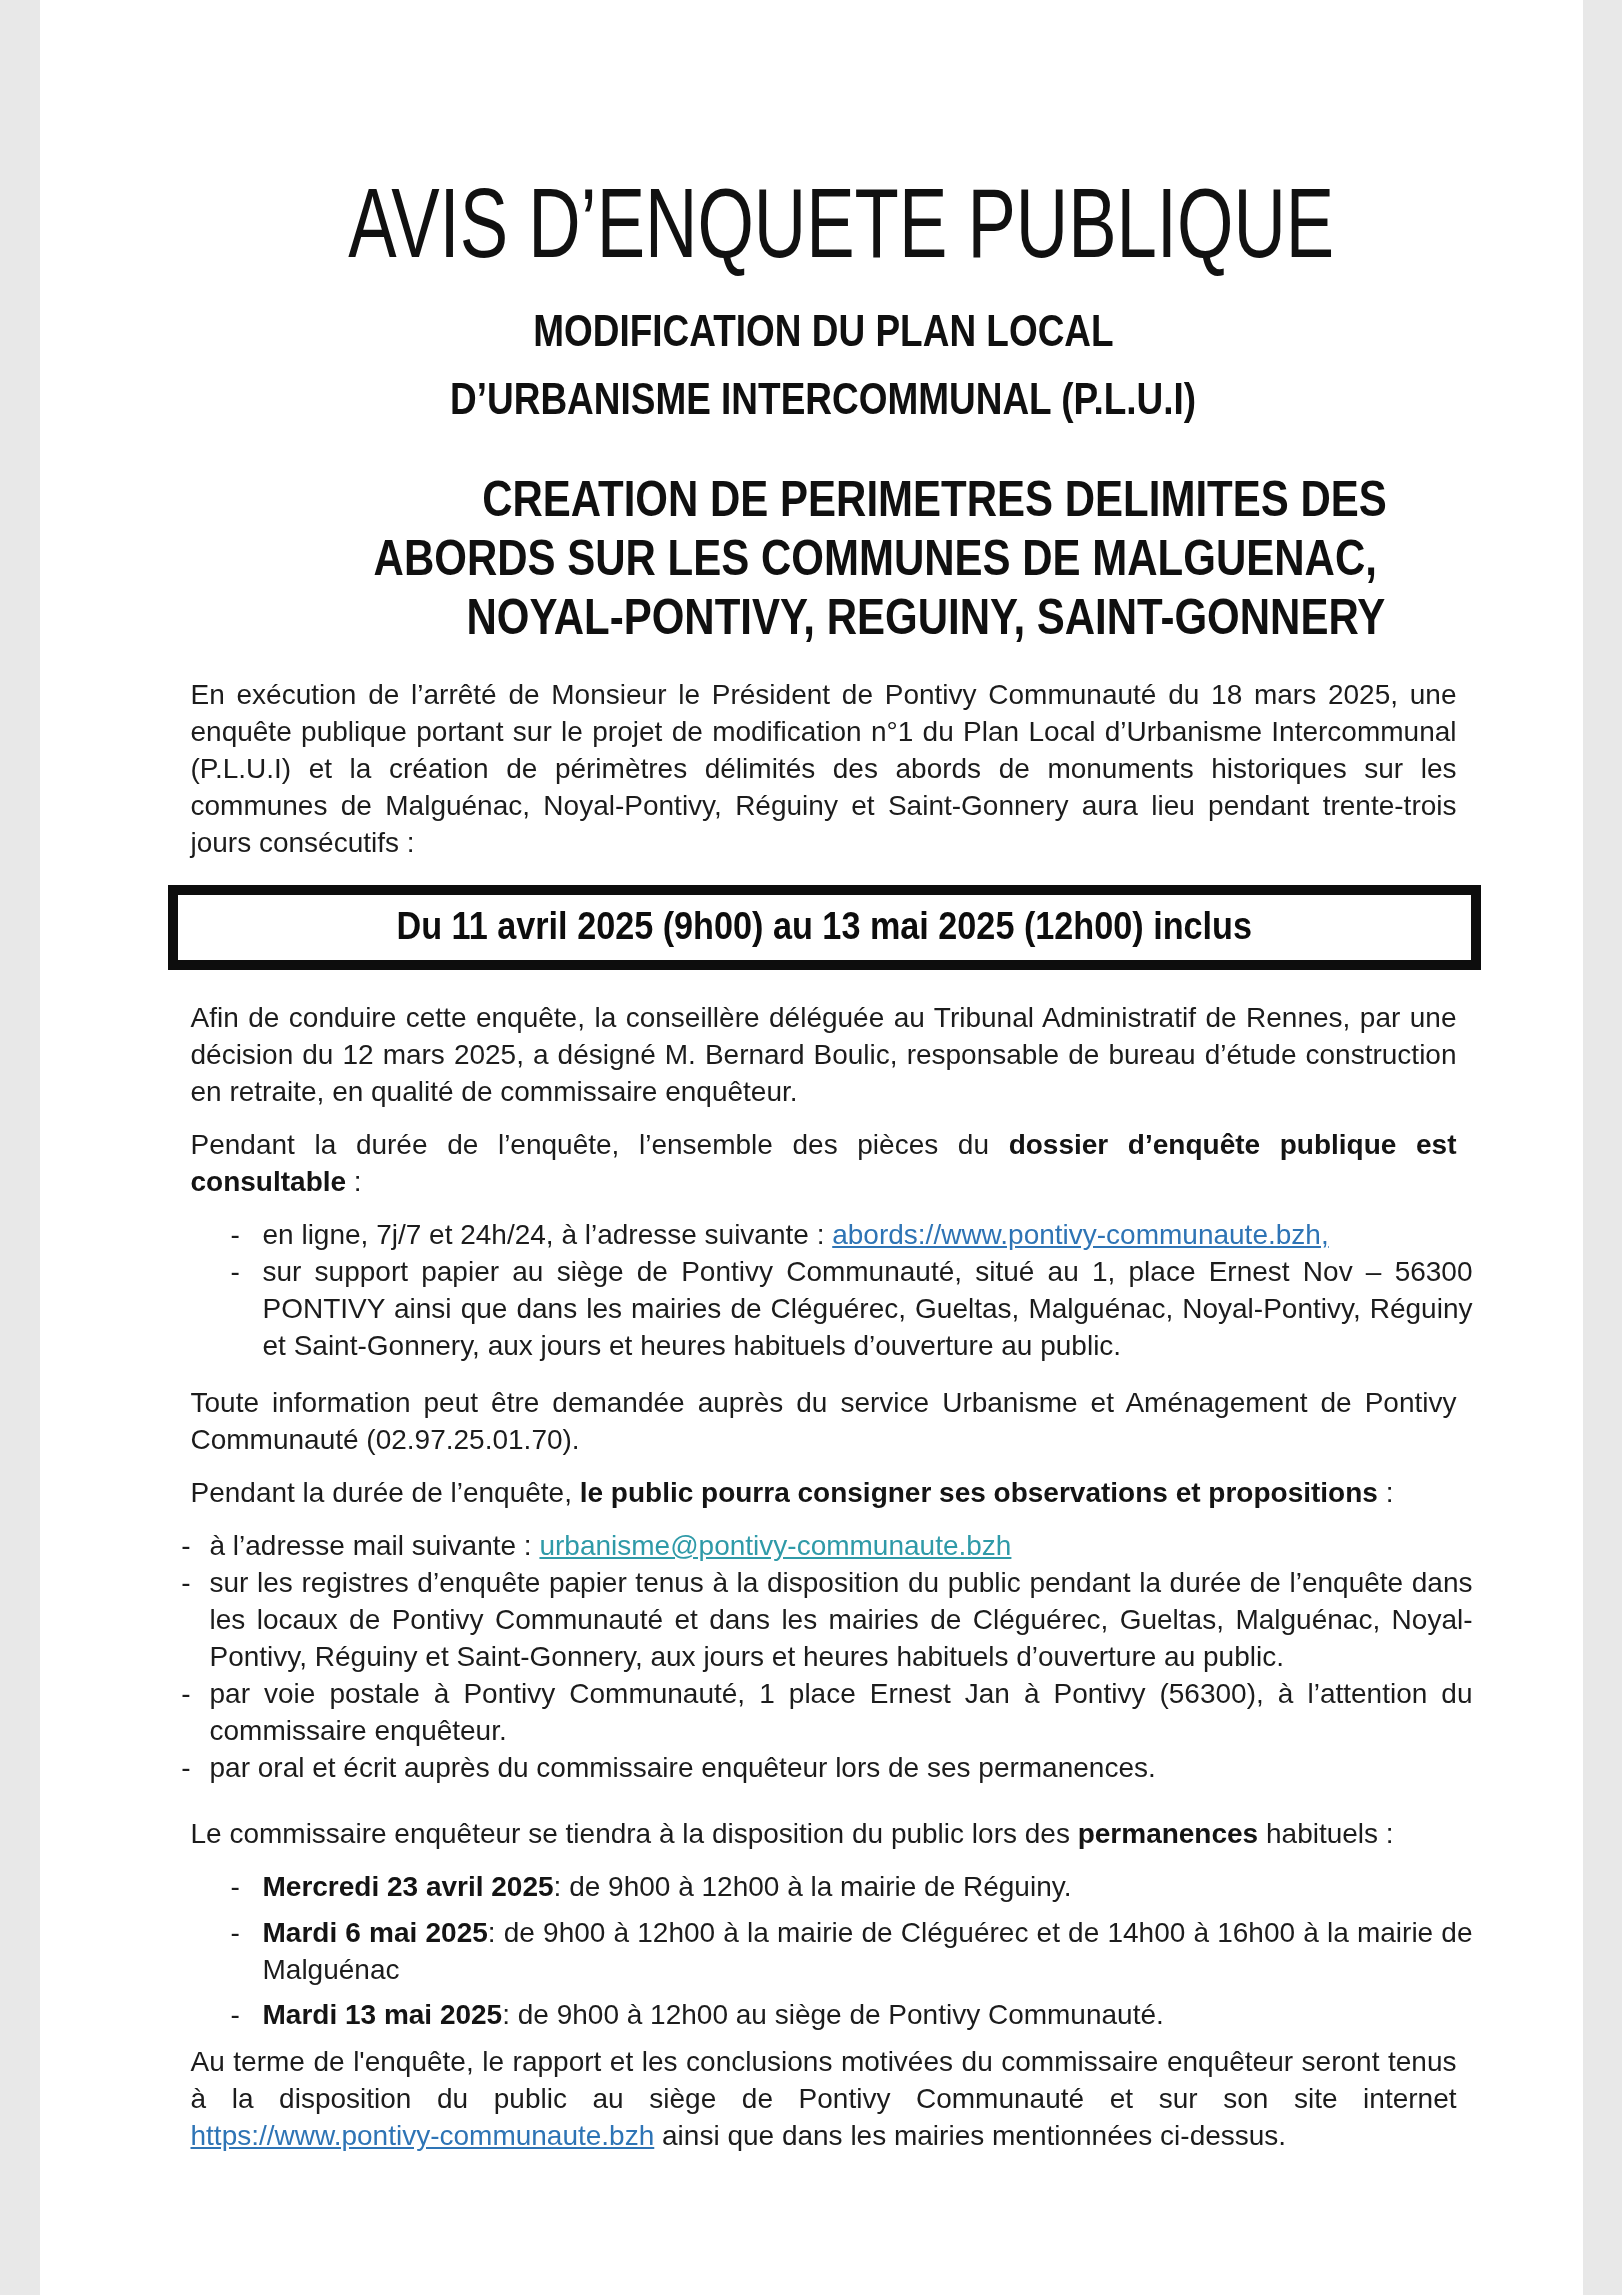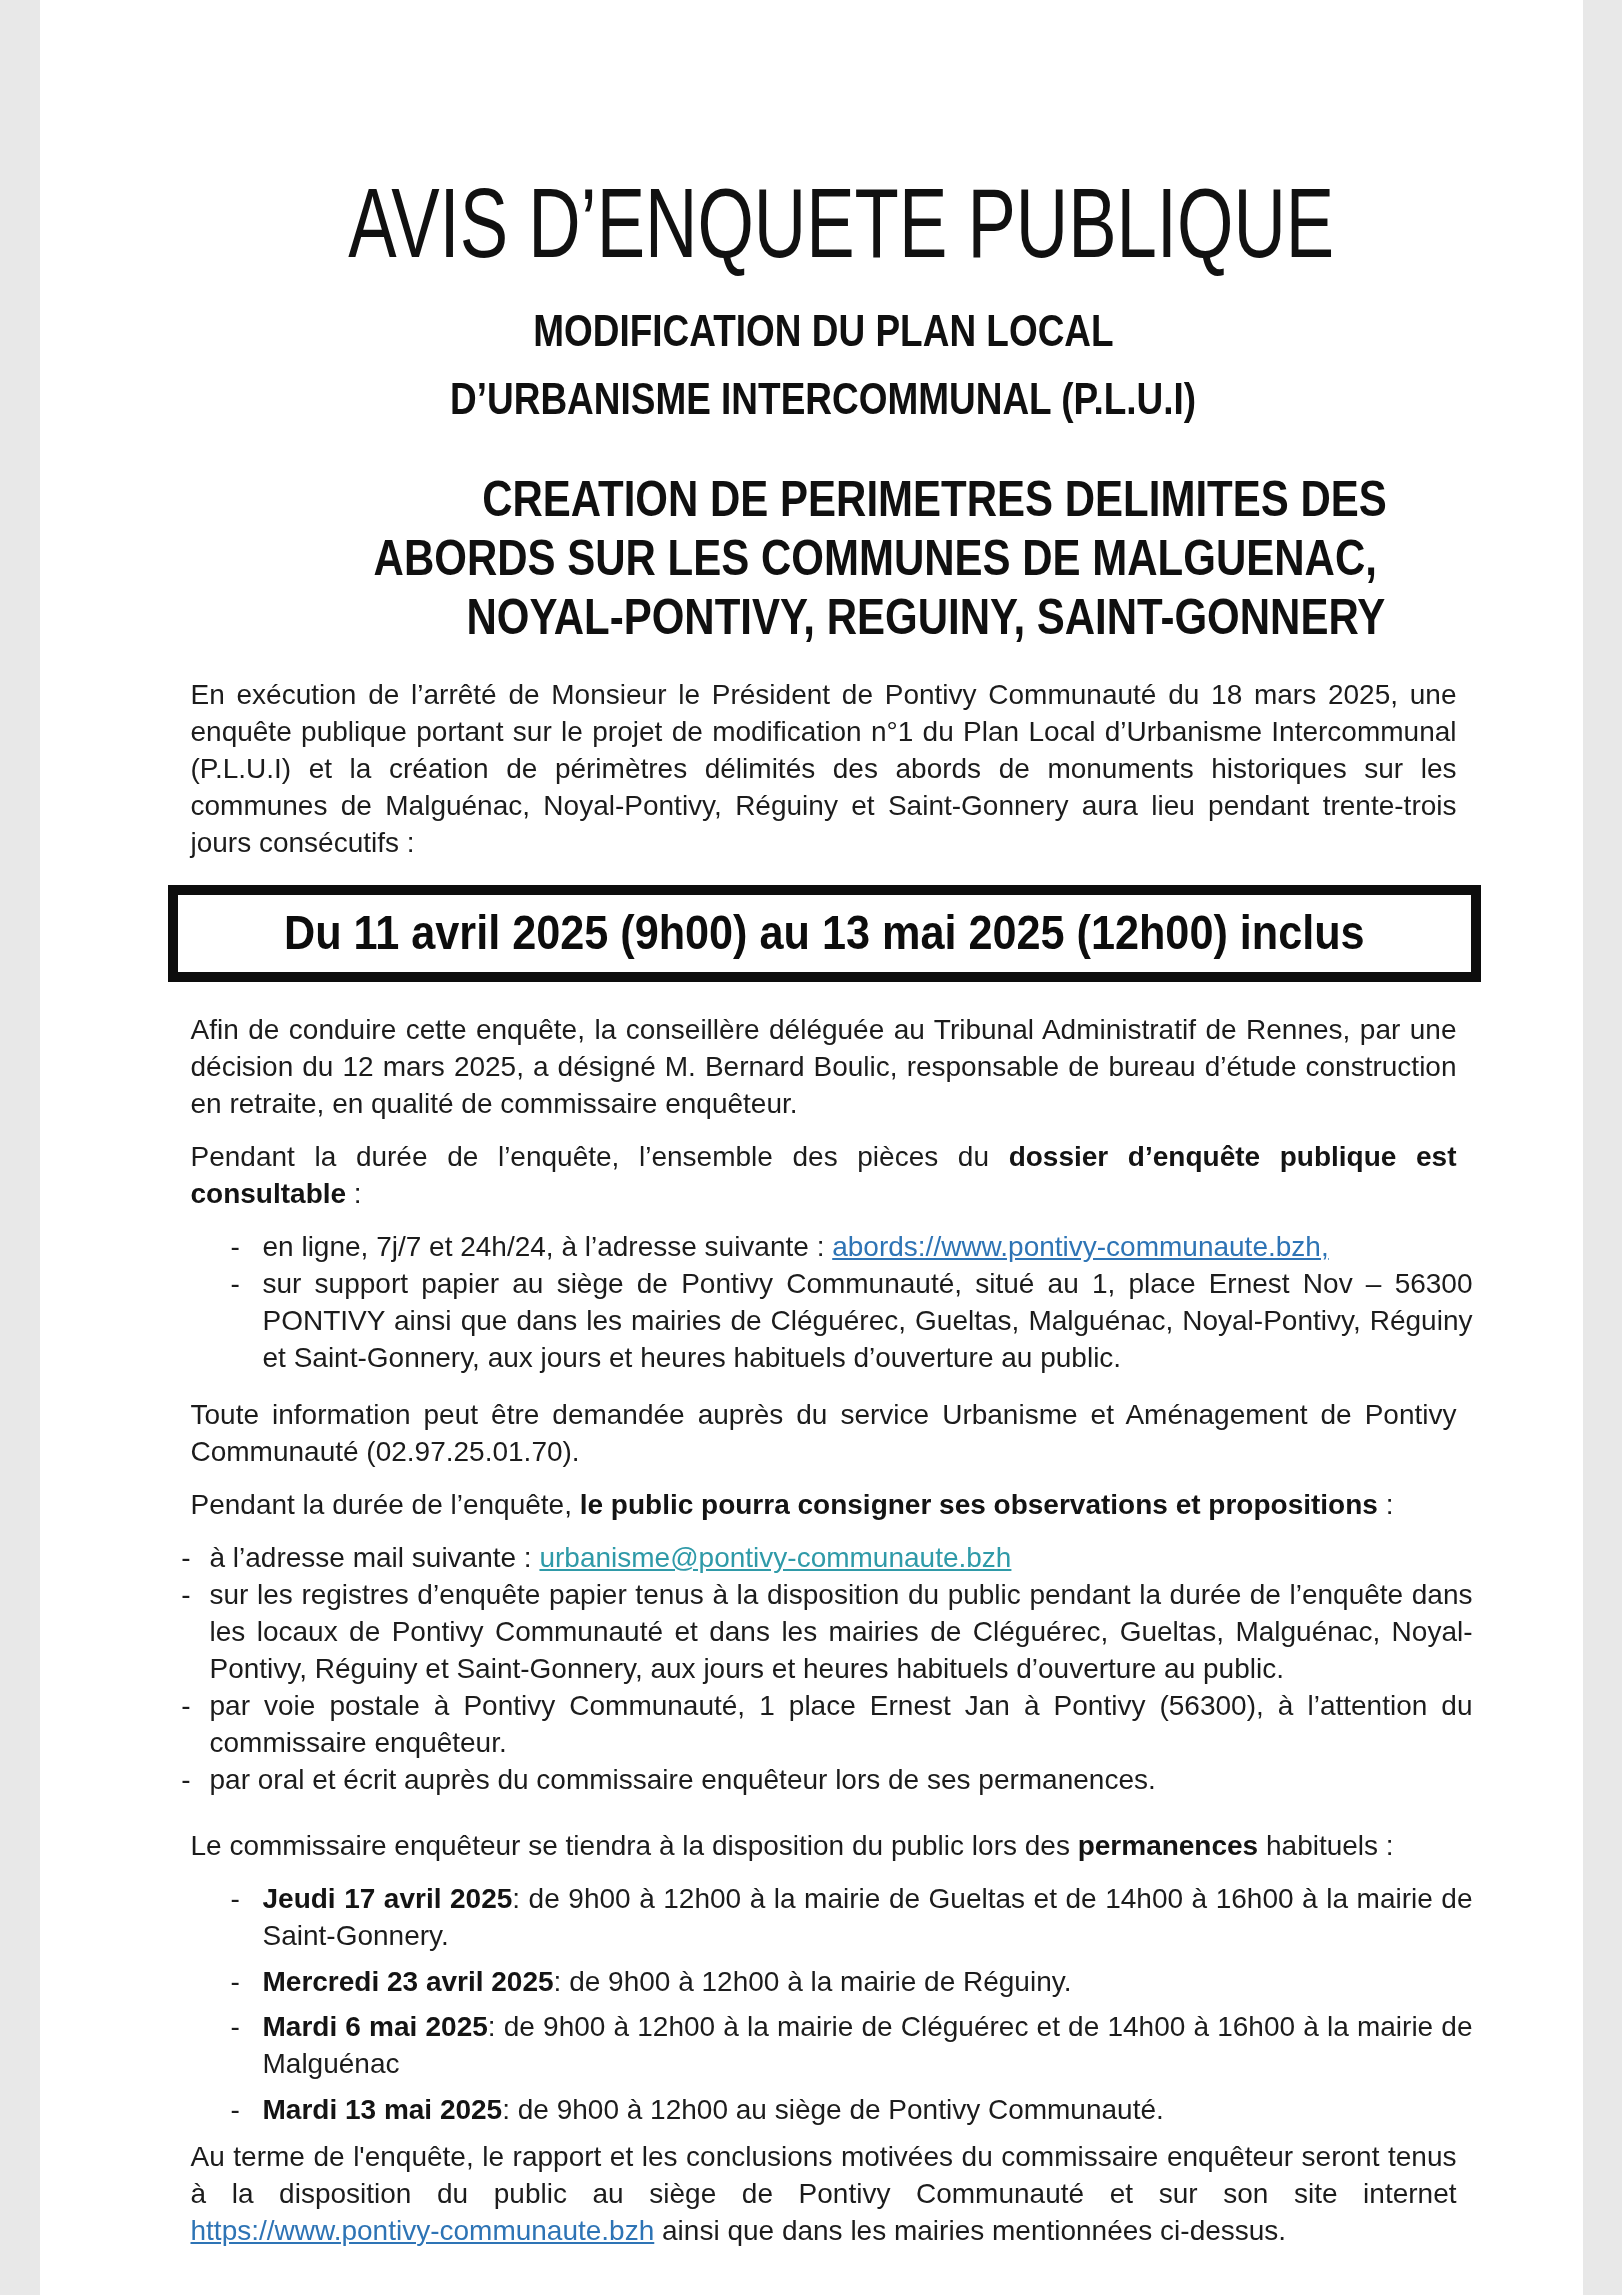--- a/index.html
+++ b/index.html
@@ -27,21 +27,21 @@
   .just{text-align:justify;}
   p.body{margin-top:10px;}
   p.mt-lg{margin-top:29px;}
   p.mt-md{margin-top:20px;}
   .banner{
     margin:24px -8.5px 0 -6.8px;
     border:10px solid #0d0d0d;
     background:#fff;
     text-align:center;
     padding:10px 0 12px 0;
-    font-weight:700;font-size:48px;color:#0d0d0d;
+    font-weight:700;font-size:38px;color:#0d0d0d;
   }
   .banner .cond{transform:scaleX(.9);}
   .li{position:relative;font-size:28px;line-height:37px;}
   .ind1{padding-left:88px;}
   .ind1::before{content:"-";position:absolute;left:56px;top:0;}
   .ind2{padding-left:35px;}
   .ind2::before{content:"-";position:absolute;left:6.8px;top:0;}
   .mt-item{margin-top:8.5px;}
   strong{font-weight:700;color:#141414;}
   a.link{text-decoration:underline;cursor:pointer;}
@@ -89,21 +89,20 @@
 
   <div class="li ind2 just">sur les registres d’enquête papier tenus à la disposition du public pendant la durée de l’enquête dans les locaux de Pontivy Communauté et dans les mairies de Cléguérec, Gueltas, Malguénac, Noyal-Pontivy, Réguiny et Saint-Gonnery, aux jours et heures habituels d’ouverture au public.</div>
 
   <div class="li ind2 just">par voie postale à Pontivy Communauté, 1 place Ernest Jan à Pontivy (56300), à l’attention du commissaire enquêteur.</div>
 
   <div class="li ind2">par oral et écrit auprès du commissaire enquêteur lors de ses permanences.</div>
 
   <p class="body just mt-lg"><span>Le commissaire enquêteur se tiendra à la disposition du public lors des </span><strong>permanences</strong><span> habituels :</span></p>
 
 
-  <div class="li ind1 just mt-item"><strong>Jeudi 17 avril 2025</strong><span>: de 9h00 à 12h00 à la mairie de Gueltas et de 14h00 à 16h00 à la mairie de Saint-Gonnery.</span></div>
 
   <div class="li ind1 just mt-item"><strong>Mercredi 23 avril 2025</strong><span>: de 9h00 à 12h00 à la mairie de Réguiny.</span></div>
 
   <div class="li ind1 just mt-item"><strong>Mardi 6 mai 2025</strong><span>: de 9h00 à 12h00 à la mairie de Cléguérec et de 14h00 à 16h00 à la mairie de Malguénac</span></div>
 
   <div class="li ind1 just mt-item"><strong>Mardi 13 mai 2025</strong><span>: de 9h00 à 12h00 au siège de Pontivy Communauté.</span></div>
 
   <p class="body just closing"><span>Au terme de l'enquête, le rapport et les conclusions motivées du commissaire enquêteur seront tenus à la disposition du public au siège de Pontivy Communauté et sur son site internet </span><a class="link blue" href="#">https://www.pontivy-communaute.bzh</a><span> ainsi que dans les mairies mentionnées ci-dessus.</span></p>
 
 </div>

